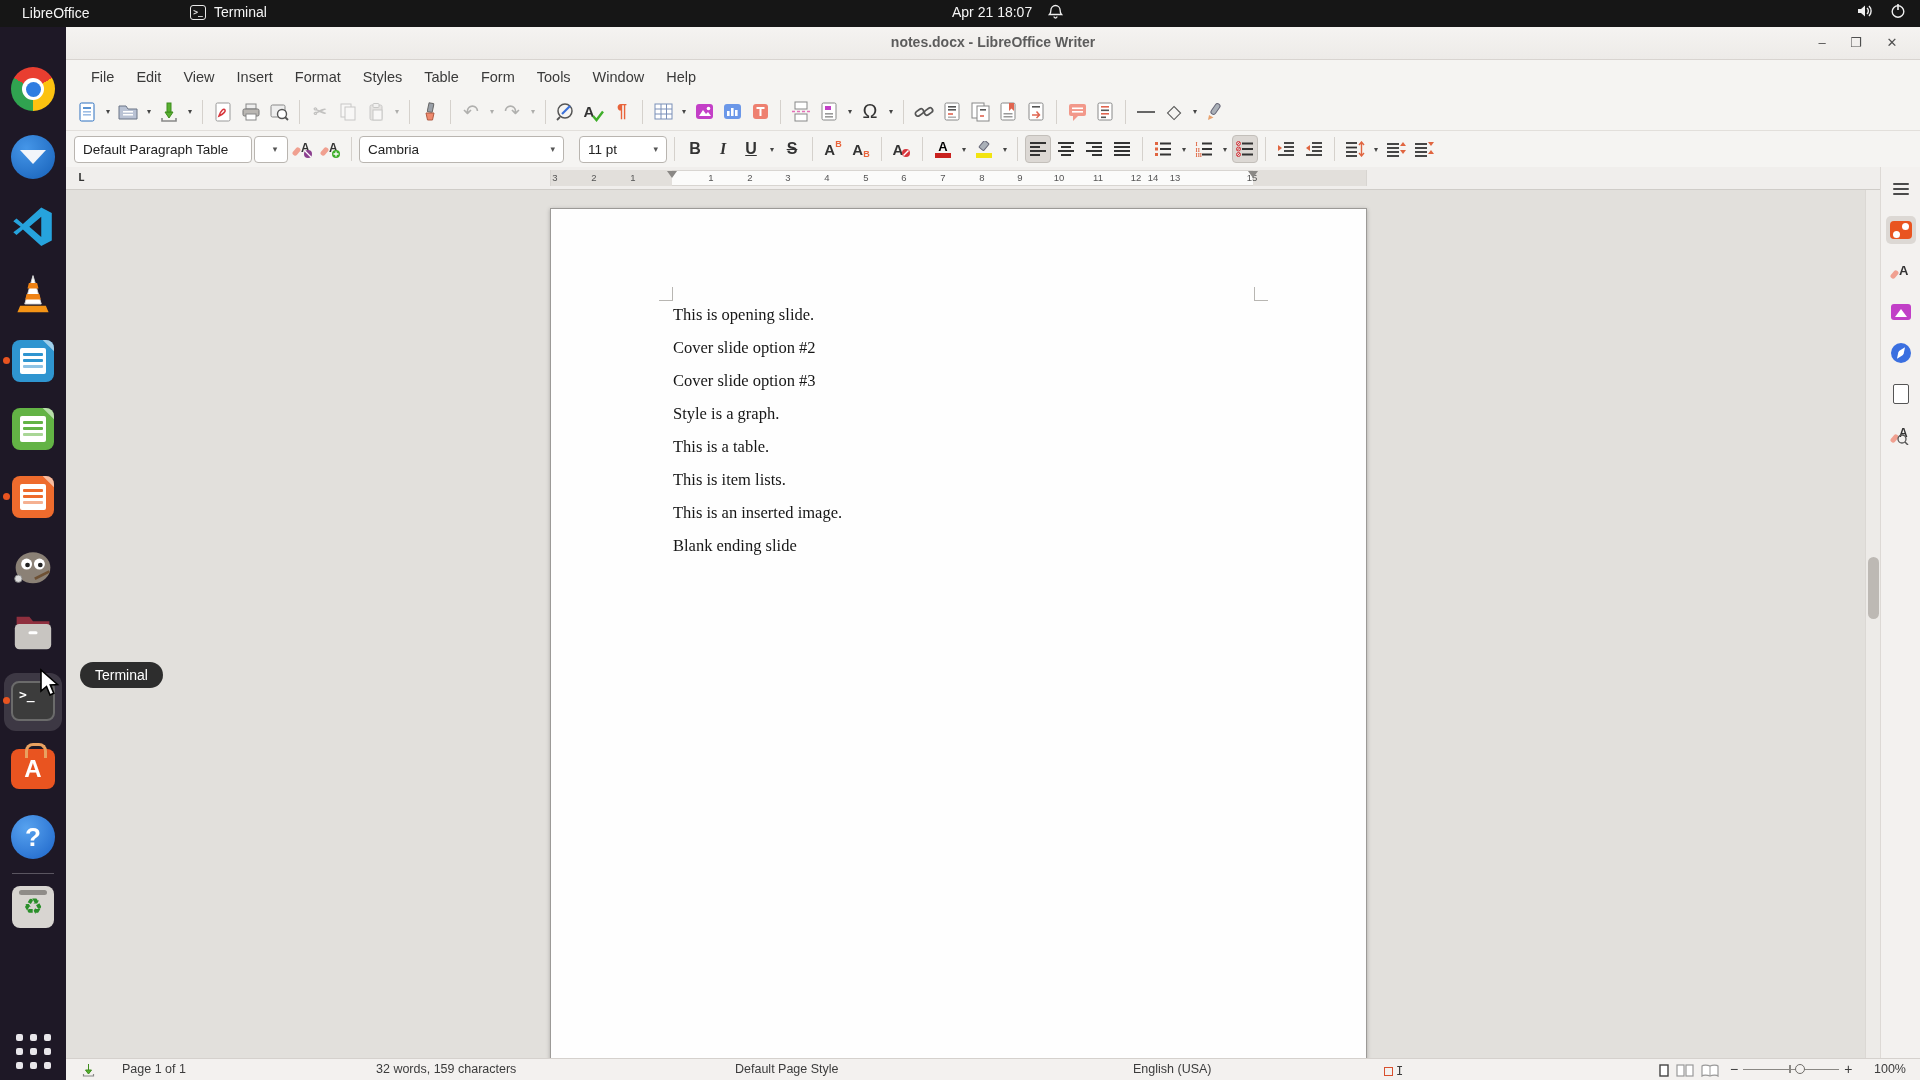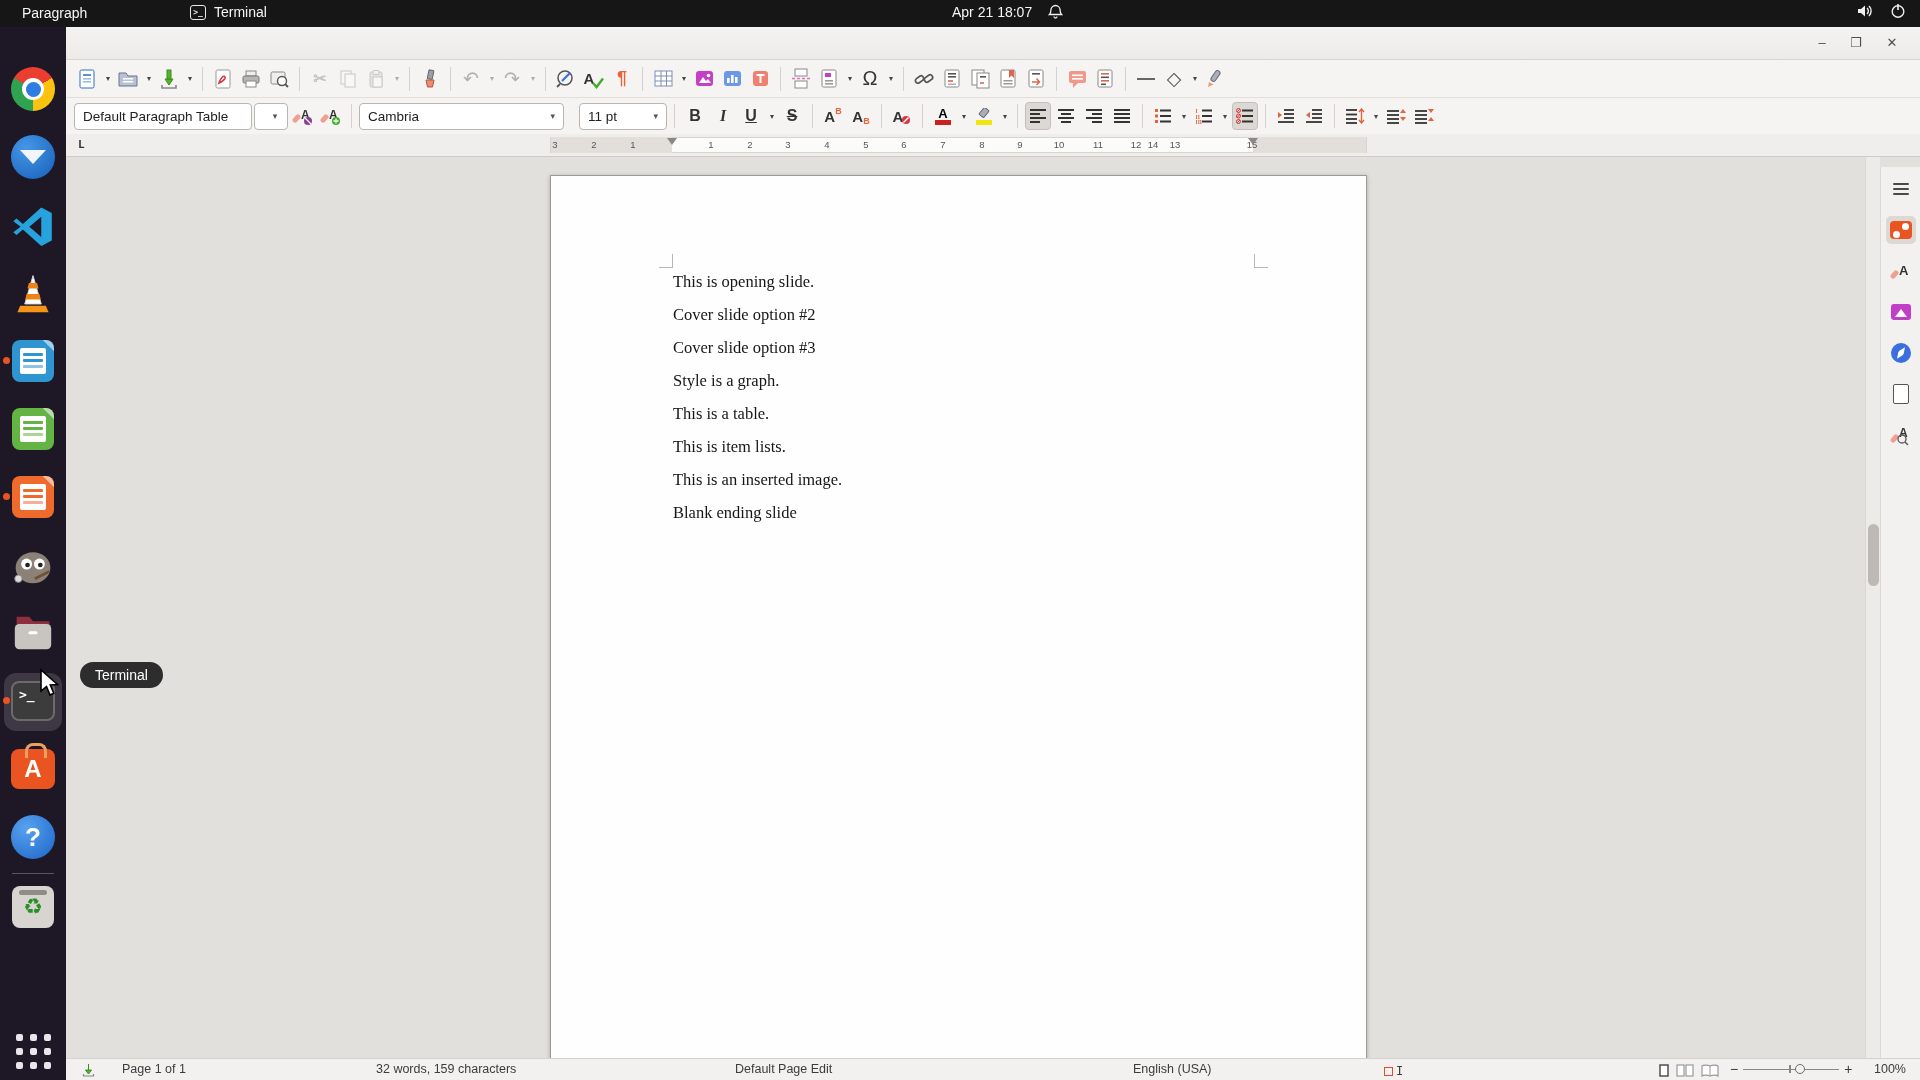--- a/index.html
+++ b/index.html
@@ -129,21 +129,21 @@
 
   
   svg { display:block; }
 </style>
 </head>
 <body>
 
 <div class="screen">
 
   <div class="topbar">
-    <span class="activities">Paragraph</span>
+    <span class="activities">LibreOffice</span>
     <span class="appname">
       <span class="term-mini">&gt;_</span>
       <span>Terminal</span>
     </span>
     <span class="clock">
       <span>Apr 21 18:07</span>
       <svg width="15" height="16" viewBox="0 0 15 16">
         <path d="M7.5 1.5 a4.6 4.6 0 0 1 4.6 4.6 c0 3.2 1.4 4.4 1.4 4.4 H1.5 c0 0 1.4-1.2 1.4-4.4 A4.6 4.6 0 0 1 7.5 1.5 Z" fill="none" stroke="#f0f0f0" stroke-width="1.3"></path>
         <path d="M6 12.5 a1.5 1.5 0 0 0 3 0" fill="none" stroke="#f0f0f0" stroke-width="1.3"></path>
       </svg>
@@ -263,25 +263,39 @@
   </div>
 
   <div class="tooltip">Terminal</div>
   <svg class="cursor" width="24" height="28" viewBox="0 0 24 28">
     <path d="M3 2 L3 23 L8.5 18.5 L12 27 L15.8 25.3 L12.3 17 L19.5 16.5 Z" fill="#fff" stroke="#000" stroke-width="1.6"></path>
   </svg>
 
   <div class="window">
 
     <div class="titlebar">
+      <div class="title">notes.docx - LibreOffice Writer</div>
       <div class="winbtn" style="right:86px">–</div>
       <div class="winbtn" style="right:52px">❐</div>
       <div class="winbtn" style="right:16px">✕</div>
     </div>
 
+    <div class="menubar">
+      <span>File</span>
+      <span>Edit</span>
+      <span>View</span>
+      <span>Insert</span>
+      <span>Format</span>
+      <span>Styles</span>
+      <span>Table</span>
+      <span>Form</span>
+      <span>Tools</span>
+      <span>Window</span>
+      <span>Help</span>
+    </div>
 
     <div class="toolbar1">
       <div class="tbtn">
         <svg width="20" height="22" viewBox="0 0 20 22">
           <rect x="3" y="2" width="14" height="18" rx="1.5" fill="#fff" stroke="#2a6fbf"></rect>
           <rect x="6" y="6" width="8" height="2" fill="#5b93d2"></rect>
             <rect x="6" y="10" width="8" height="1.6" fill="#9dbde4"></rect>
             <rect x="6" y="13" width="8" height="1.6" fill="#9dbde4"></rect>
         </svg>
       </div>
@@ -815,21 +829,21 @@
 
     <div class="statusbar">
       <div style="left:16px; top:4px">
         <svg width="13" height="14" viewBox="0 0 13 14">
           <polygon points="6.5,1 6.5,7 9.5,7 6.5,11 3.5,7 6.5,7" fill="#58b030" stroke="#3c8c1c"></polygon>
           <path d="M1.5 11 v2 h10 v-2" fill="none" stroke="#888" stroke-width="1.2"></path>
         </svg>
       </div>
       <div style="left:56px">Page 1 of 1</div>
       <div style="left:310px">32 words, 159 characters</div>
-      <div style="left:669px">Default Page Edit</div>
+      <div style="left:669px">Default Page Style</div>
       <div style="left:1067px">English (USA)</div>
       <div style="left:1318px; top:5px; display:flex; align-items:center; gap:3px">
         <span style="width:9px; height:9px; border:1.6px solid #d8502e; display:inline-block"></span>
         <span style="font-family:'DejaVu Sans Mono',monospace; font-size:12px">I</span>
       </div>
       <div style="left:1593px; top:5px; display:flex; gap:7px; align-items:center">
         <svg width="10" height="13" viewBox="0 0 10 13">
             <rect x="1" y="1" width="8" height="11" fill="#fff" stroke="#444" stroke-width="1.4"></rect>
           </svg>
         <svg width="18" height="13" viewBox="0 0 18 13">

